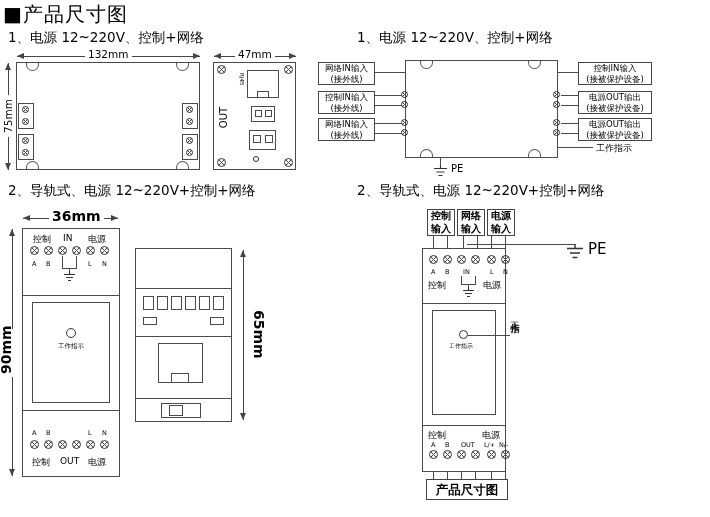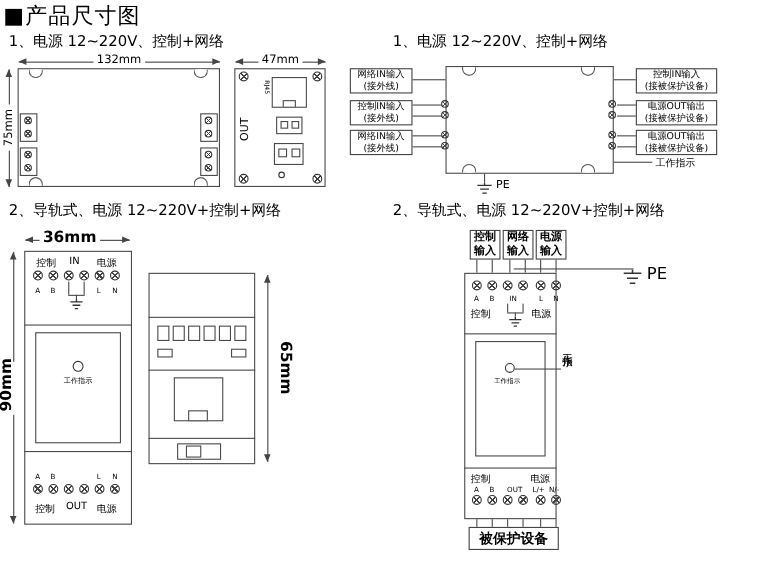--- a/index.html
+++ b/index.html
@@ -81,21 +81,21 @@
   <div class="bx" style="left:255px;top:110px;width:7px;height:7px"></div>
   <div class="bx" style="left:265px;top:110px;width:7px;height:7px"></div>
   <div class="bx" style="left:249px;top:130px;width:27px;height:20px"></div>
   <div class="bx" style="left:253px;top:135px;width:8px;height:8px"></div>
   <div class="bx" style="left:265px;top:135px;width:8px;height:8px"></div>
   <div class="led" style="left:253px;top:156px;width:6px;height:6px"></div>
 
   <div class="t sub" style="left:8px;top:182px">2、导轨式、电源 12~220V+控制+网络</div>
 
   <div class="dimh" style="left:23px;top:218px;width:95px"></div>
-  <div class="t dlbl big" style="left:36px;top:208px">36mm</div>
+  <div class="t dlbl big" style="left:49px;top:208px">36mm</div>
   <div class="dimv" style="left:12px;top:229px;height:247px"></div>
   <div class="t dlbl big rot" style="left:-18px;top:345px;width:48px;text-align:center">90mm</div>
 
   <div class="bx" style="left:22px;top:228px;width:98px;height:249px"></div>
   <div class="t sect" style="left:33px;top:233px">控制</div>
   <div class="t sect" style="left:63px;top:233px">IN</div>
   <div class="t sect" style="left:88px;top:233px">电源</div>
   <div class="sc" style="left:30px;top:246px"></div>
   <div class="sc" style="left:44px;top:246px"></div>
   <div class="sc" style="left:58px;top:246px"></div>
@@ -277,16 +277,16 @@
   <div class="sc" style="left:471px;top:450px"></div>
   <div class="sc" style="left:487px;top:450px"></div>
   <div class="sc" style="left:501px;top:450px"></div>
   <div class="ln" style="left:433px;top:472px;width:1px;height:7px"></div>
   <div class="ln" style="left:447px;top:472px;width:1px;height:7px"></div>
   <div class="ln" style="left:461px;top:472px;width:1px;height:7px"></div>
   <div class="ln" style="left:475px;top:472px;width:1px;height:7px"></div>
   <div class="ln" style="left:491px;top:472px;width:1px;height:7px"></div>
   <div class="ln" style="left:505px;top:472px;width:1px;height:7px"></div>
   <div class="lblbox" style="left:426px;top:479px;width:82px;height:21px;font-size:12.5px;font-weight:bold">
-    <div>被保护设备</div>
+    <div>产品尺寸图</div>
   </div>
 
 </div>
 
 </body></html>

